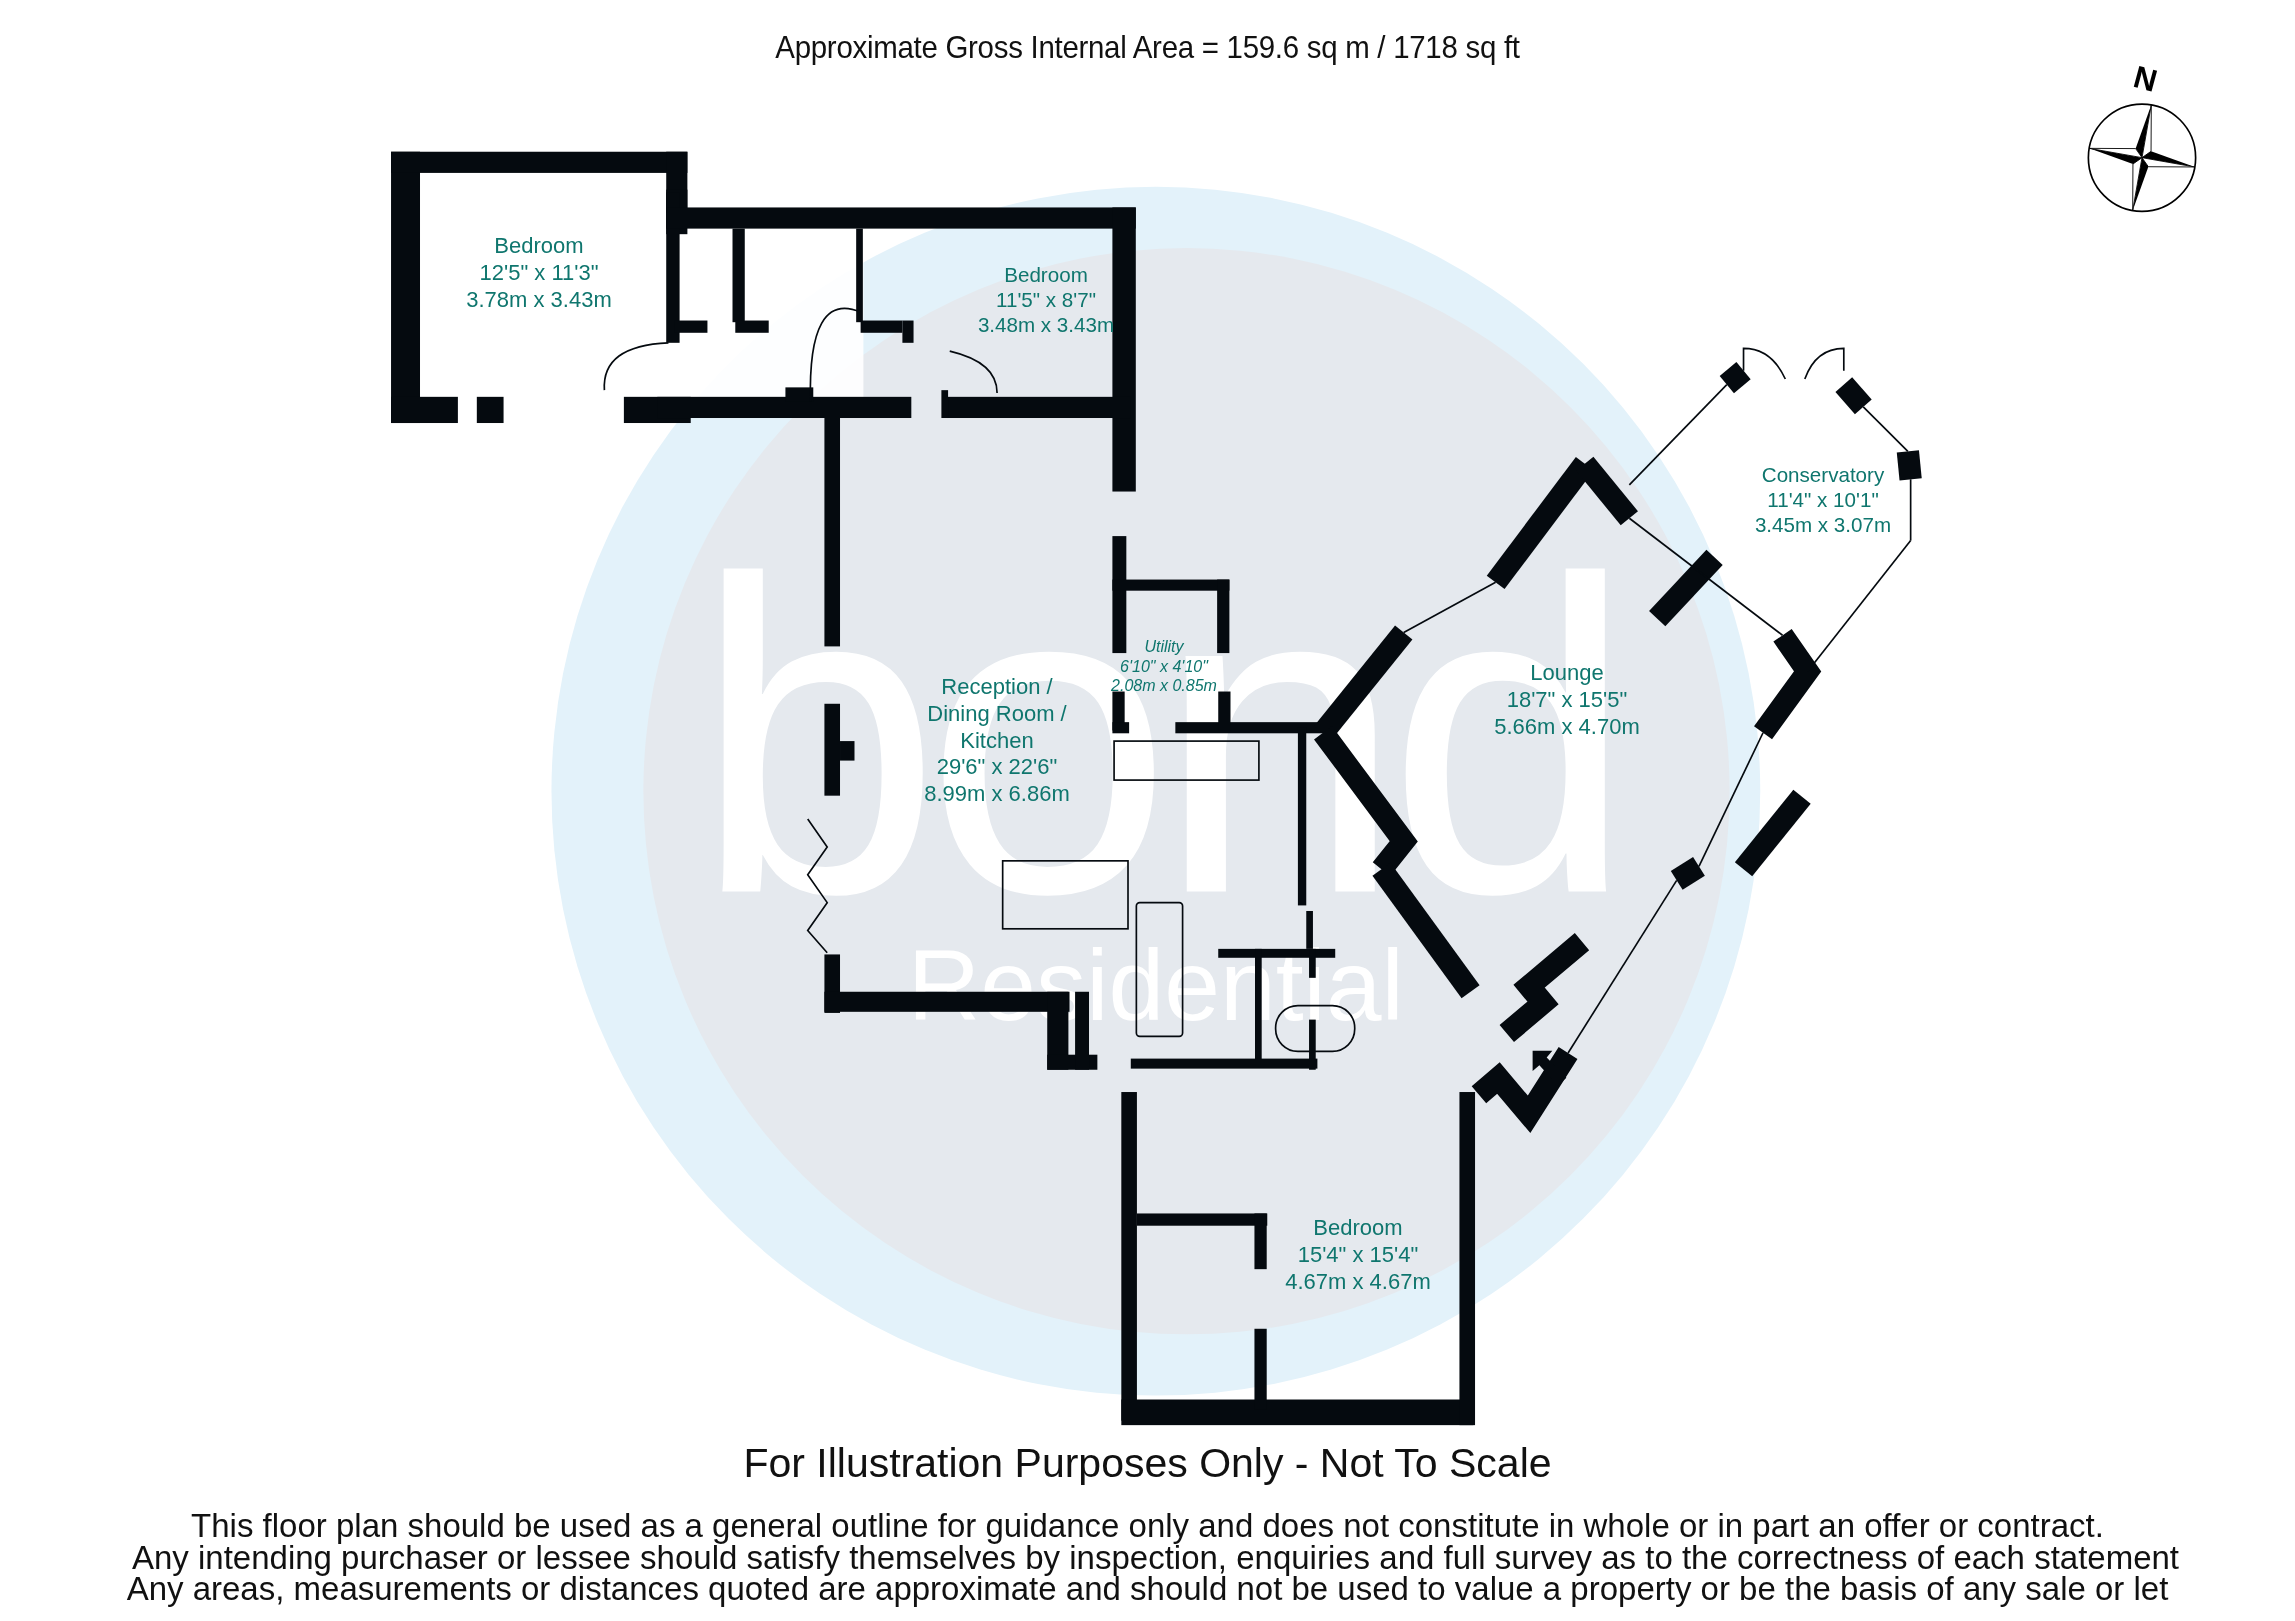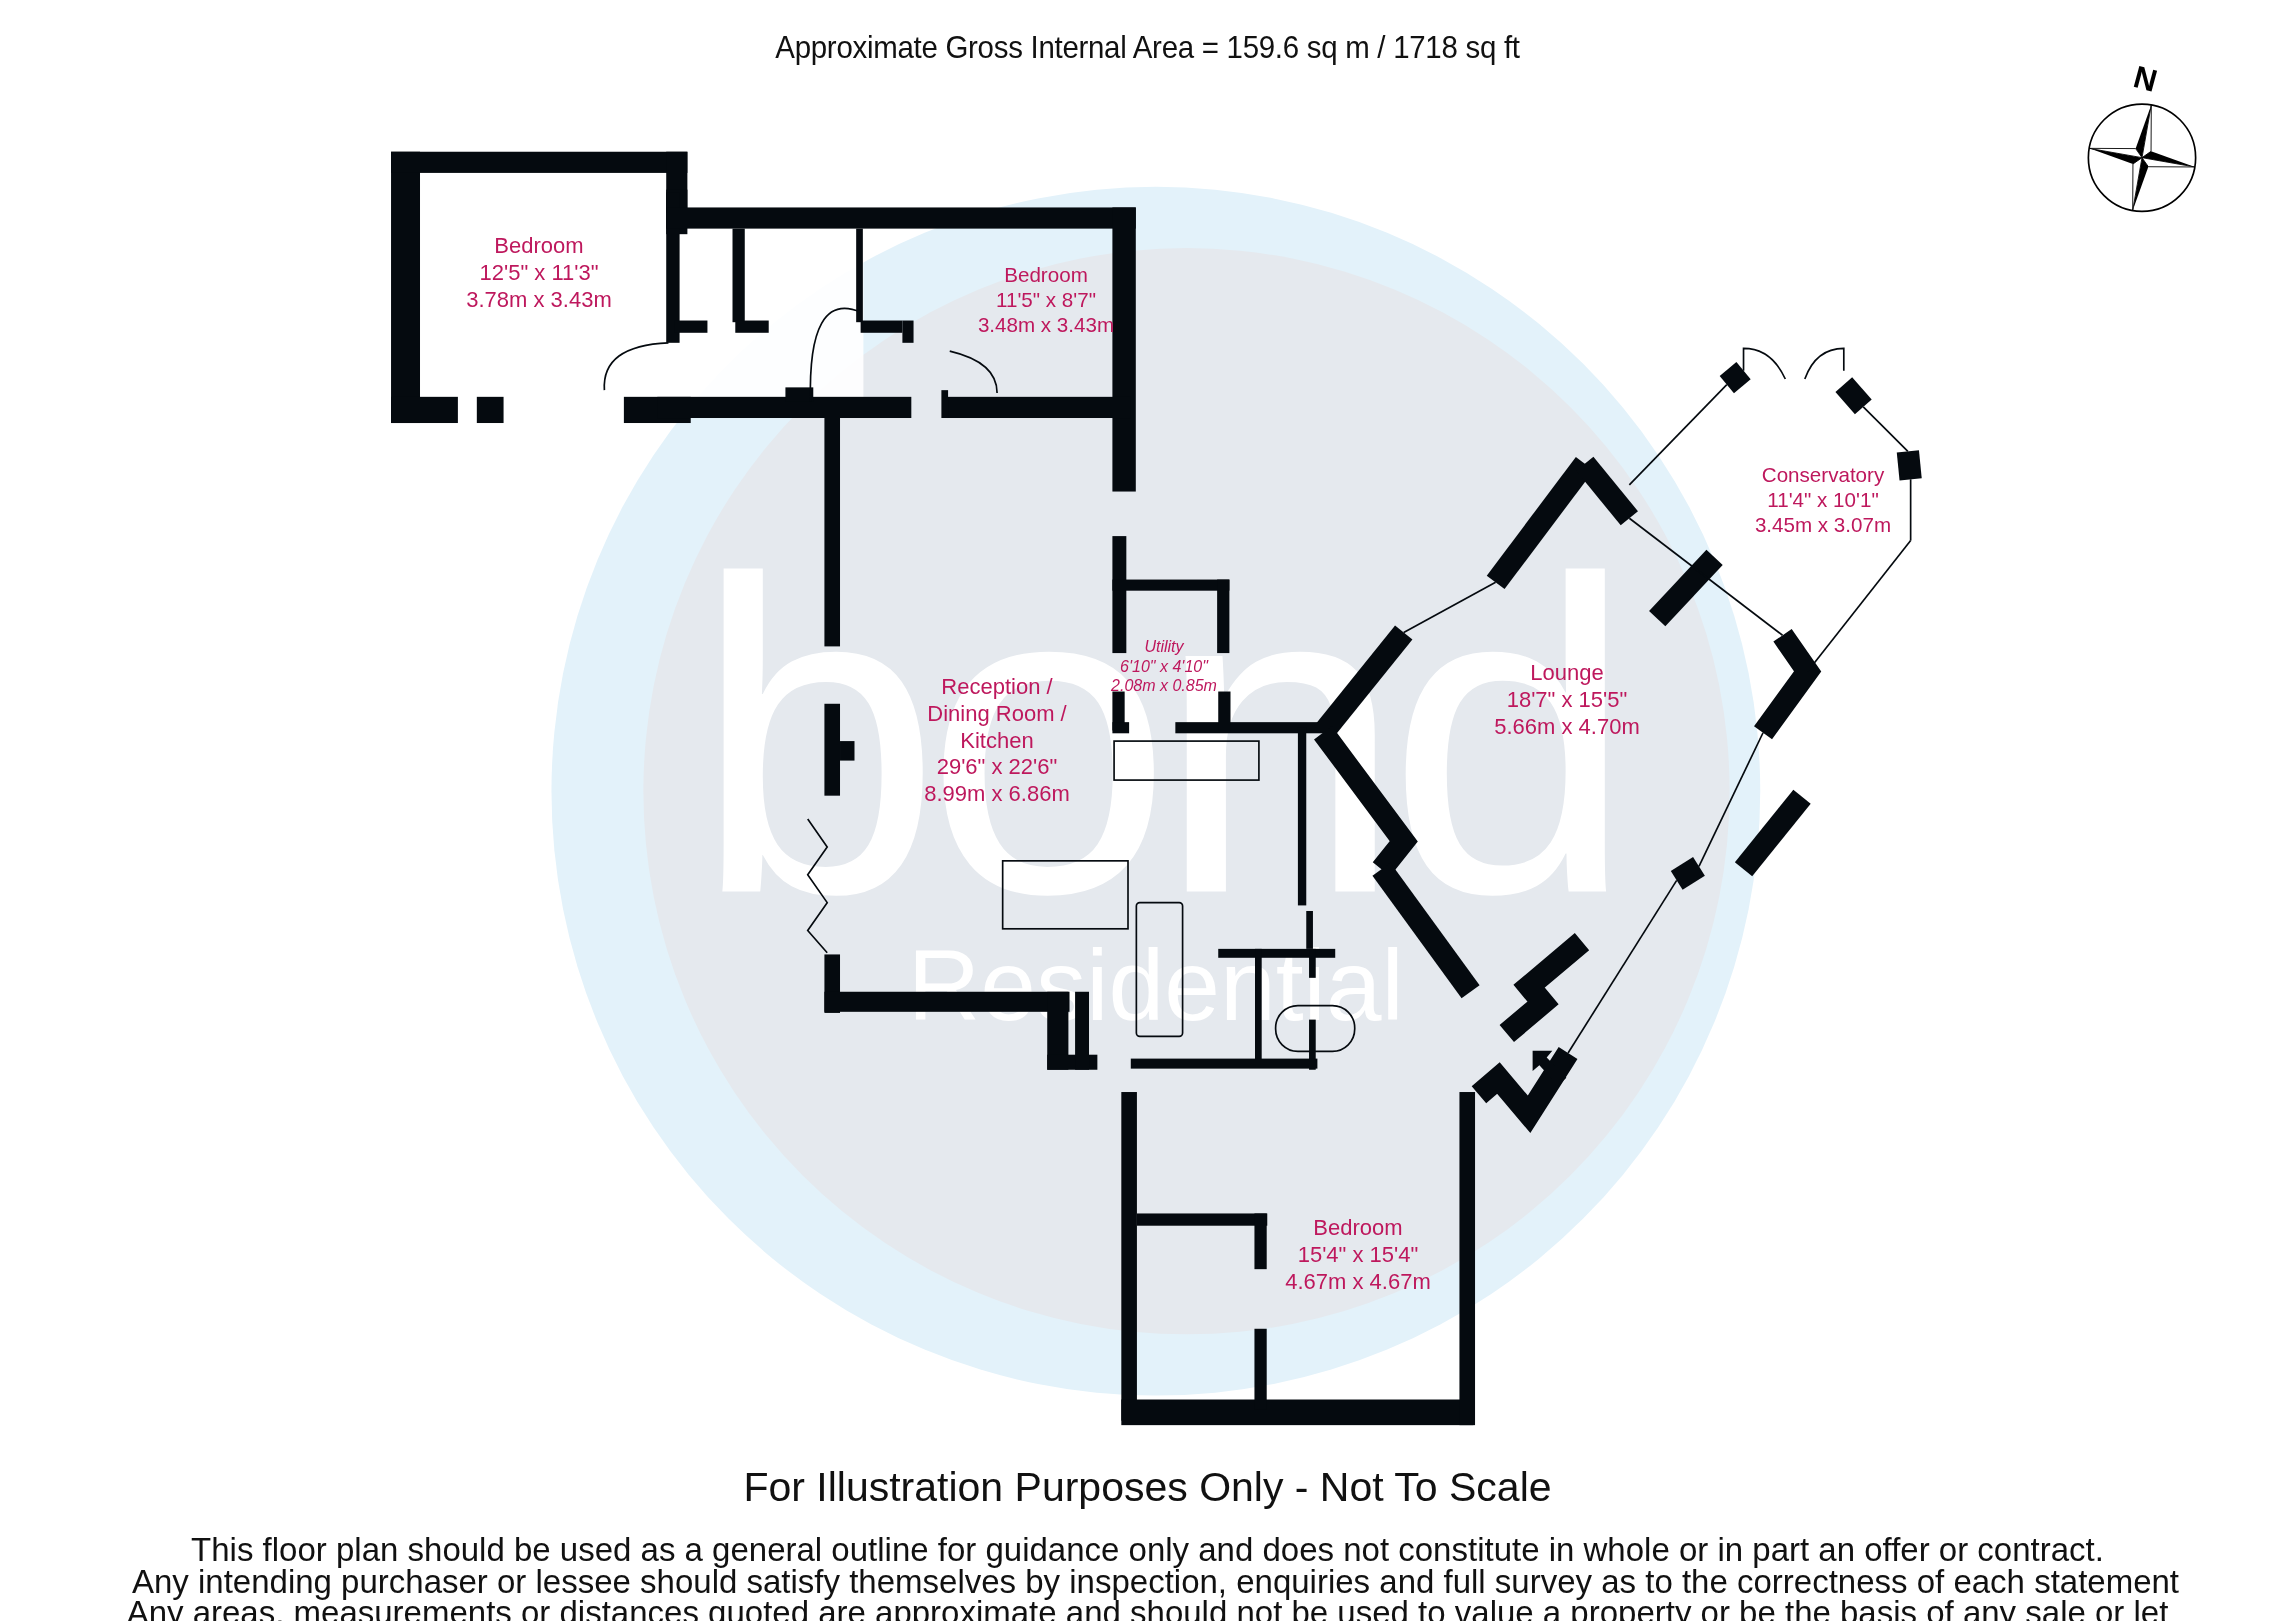--- a/index.html
+++ b/index.html
@@ -1,22 +1,22 @@
 <!DOCTYPE html>
 <html style="font-size:9px"><head>
 <meta charset="utf-8">
 <style>
   html,body{margin:0;padding:0;background:#ffffff;}
   body{width:2295px;height:1622px;position:relative;overflow:hidden;font-family:"Liberation Sans",sans-serif;color:#111;}
   .header-title{position:absolute;left:0;width:2295px;top:29px;text-align:center;font-size:32px;letter-spacing:-0.3px;transform:scaleX(0.92);}
   .plan{position:absolute;left:0;top:0;width:2295px;height:1622px;}
-  .room-label{position:absolute;text-align:center;line-height:1.22;color:#be185d;font-size:22px;transform:translateX(-50%);white-space:nowrap;}
+  .room-label{position:absolute;text-align:center;line-height:1.22;color:#0f766e;font-size:22px;transform:translateX(-50%);white-space:nowrap;}
   .room-label.small{font-size:16px;font-style:italic;}
   .room-label span{display:block;}
-  .footer{position:absolute;left:0;width:2295px;text-align:center;margin-top:24px;}
+  .footer{position:absolute;left:0;width:2295px;text-align:center;}
   .footer-title{top:1440px;font-size:41px;}
   .footer-line{font-size:33px;}
   .footer-line.l1{top:1507px;}
   .footer-line.l2{top:1539px;padding-left:8px;}
   .footer-line.l3{top:1570px;}
   .compass{position:absolute;left:2061px;top:56px;width:162px;height:162px;}
 </style>
 </head>
 <body>
 

